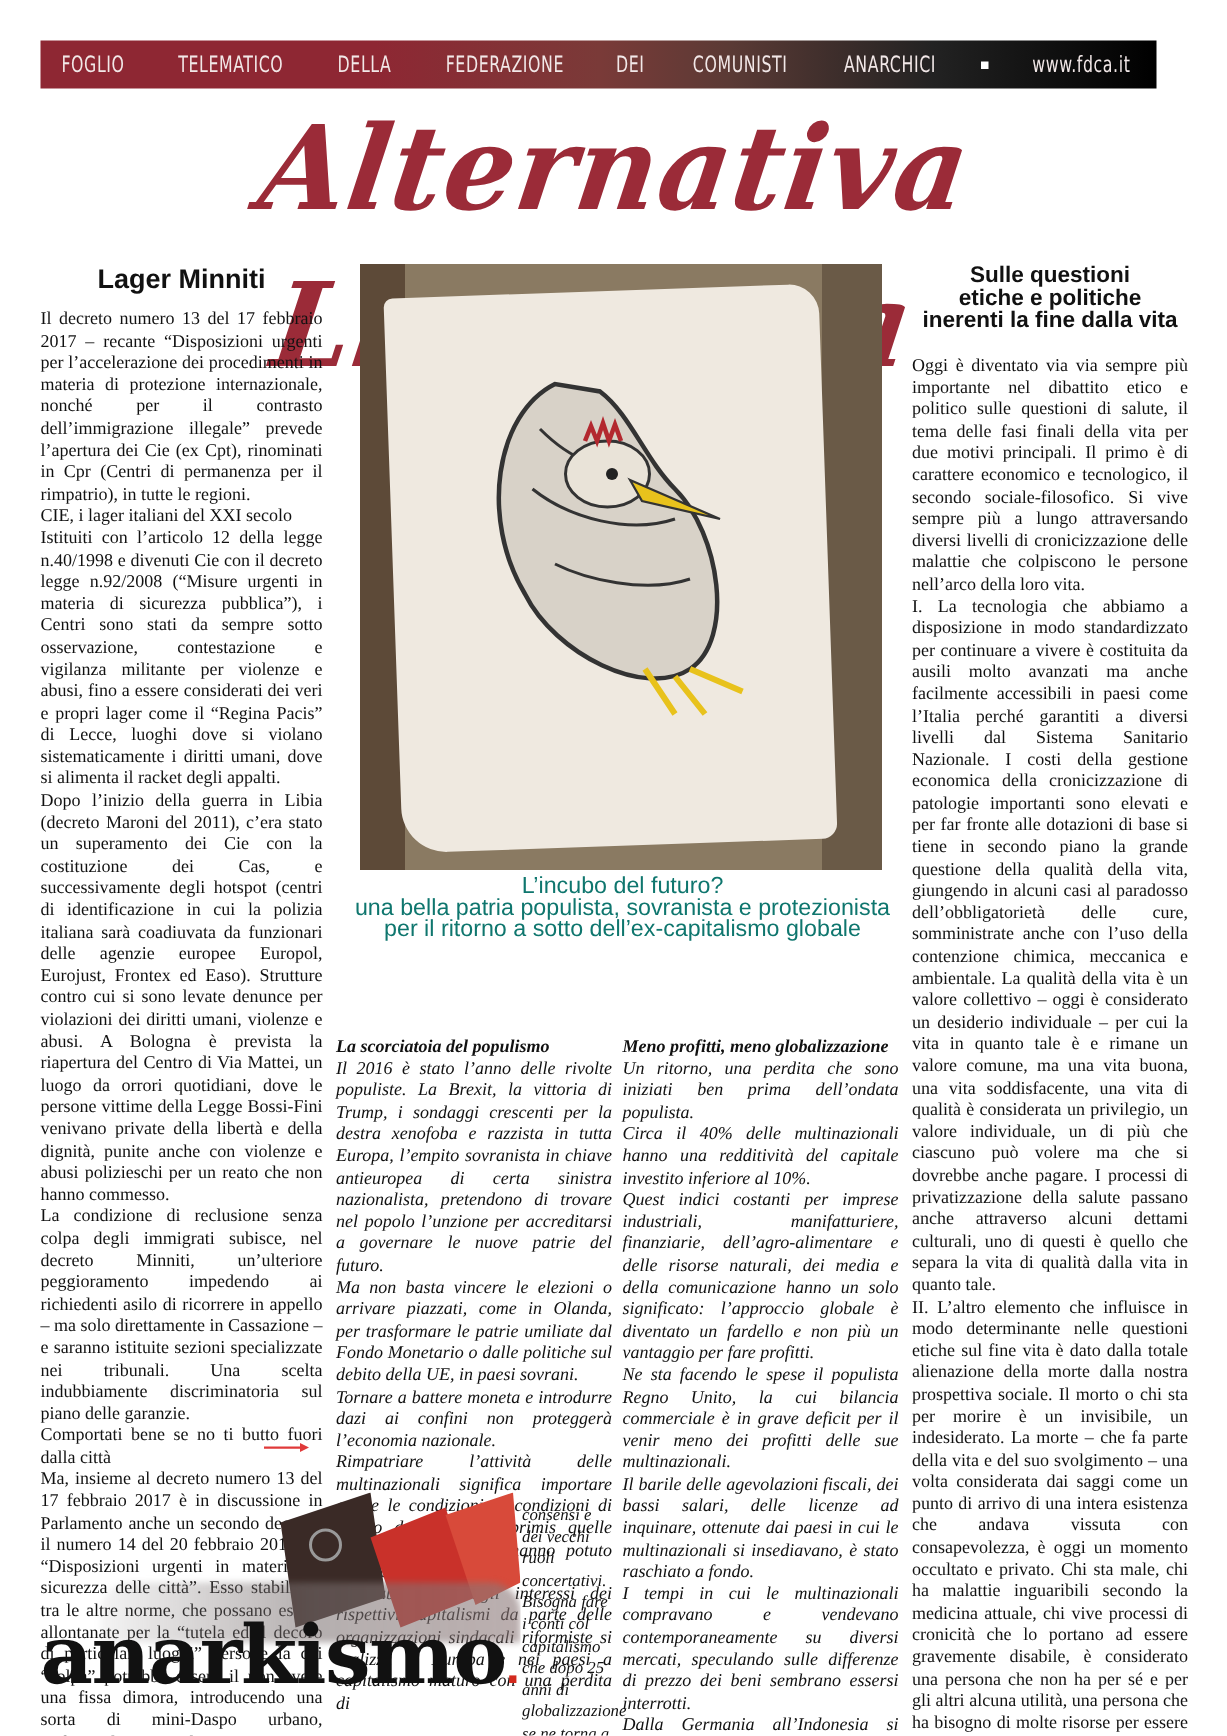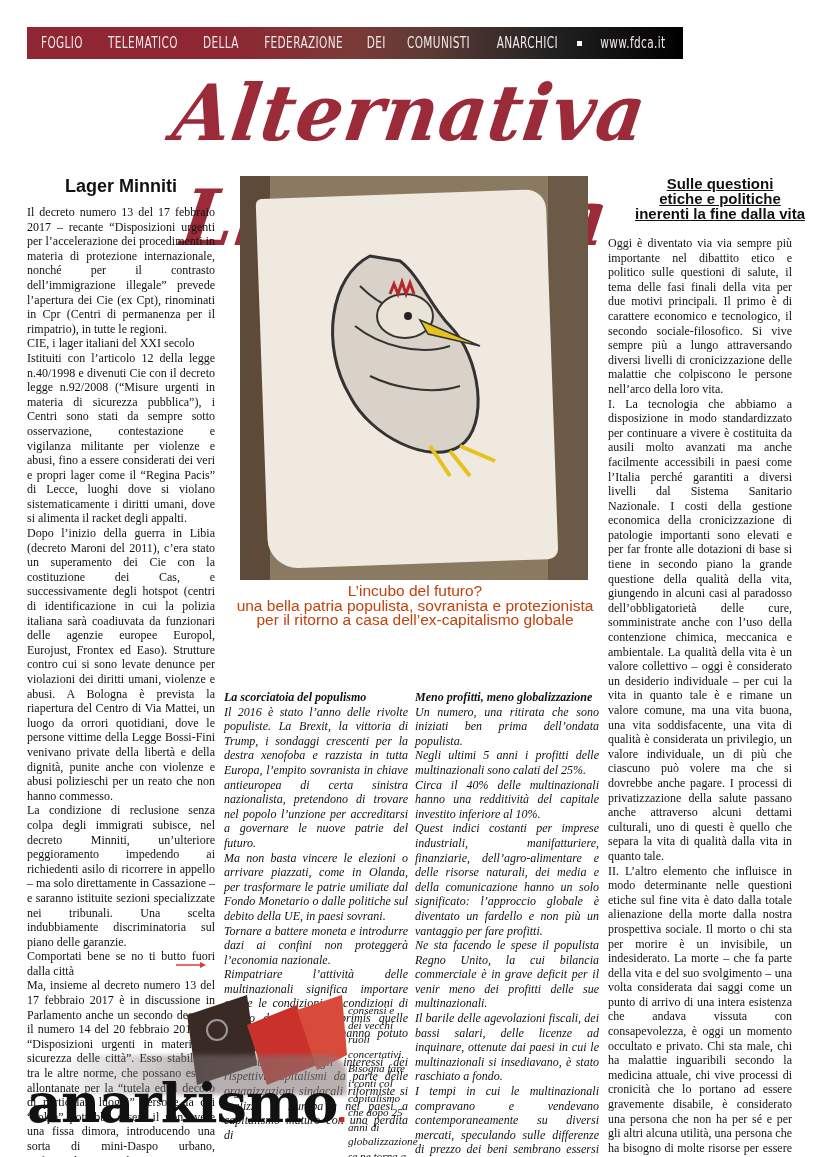--- a/index.html
+++ b/index.html
@@ -1,36 +1,36 @@
 <!DOCTYPE html>
 <html><head>
 <meta charset="utf-8">
 <style>
   html,body{margin:0;padding:0;background:#fff;}
   body{width:818px;height:1157px;position:relative;overflow:hidden;font-family:"Liberation Serif",serif;color:#111;}
-  .banner{position:absolute;left:27px;top:27px;width:656px;height:32px;
+  .banner{position:absolute;left:27px;top:27px;width:744px;height:32px;
     background:linear-gradient(90deg,#8e2733 0%,#8e2733 30%,#7a3a38 50%,#5a3a35 62%,#222 80%,#000 100%);
     display:flex;align-items:center;justify-content:space-between;padding:0 8px 0 8px;box-sizing:border-box;}
   .banner span{color:#f2e8e8;font-family:"DejaVu Sans Condensed","DejaVu Sans",sans-serif;font-size:15px;letter-spacing:0.5px;transform:scaleX(0.78);transform-origin:center;}
   .banner .dot{width:5px;height:5px;background:#fff;display:inline-block;}
   .masthead{position:absolute;left:60px;top:63px;width:700px;height:100px;text-align:center;
     font-family:"DejaVu Serif",serif;font-style:italic;font-weight:bold;color:#9b2b38;font-size:74px;letter-spacing:1px;line-height:100px;transform:skewX(-8deg) scaleY(1.05);}
   .col{position:absolute;font-size:12px;line-height:14.6px;text-align:justify;hyphens:auto;}
   .col p{margin:0;}
   .col p.sub{font-weight:normal;}
   .left{left:27px;top:205px;width:188px;}
   .right{left:608px;top:236px;width:184px;}
   .h-left{position:absolute;left:27px;top:176px;width:188px;text-align:center;font-family:Liberation Sans, sans-serif;font-weight:bold;font-size:18px;}
-  .h-right{position:absolute;left:628px;top:176px;width:184px;text-align:center;font-family:"Liberation Sans",sans-serif;font-size:15px;line-height:15px;font-weight:bold;color:#111;text-decoration:underline;}
+  .h-right{position:absolute;left:608px;top:176px;width:184px;text-align:center;font-family:"Liberation Sans",sans-serif;font-size:15px;line-height:15px;font-weight:bold;color:#111;}
   .photo{position:absolute;left:240px;top:176px;width:348px;height:404px;background:#8a7a62;overflow:hidden;}
   .photo .poster{position:absolute;left:22px;top:18px;width:290px;height:370px;background:#efe9e0;border-radius:6px 20px 10px 30px;transform:rotate(-2deg);}
   .photo .bird{position:absolute;left:70px;top:60px;width:200px;height:250px;}
   .photo .wall-l{position:absolute;left:0;top:0;width:30px;height:404px;background:#5d4a38;}
   .photo .wall-r{position:absolute;right:0;top:0;width:40px;height:404px;background:#6a5a47;}
-  .center-head{position:absolute;left:225px;top:584px;width:380px;text-align:center;font-family:"Liberation Sans",sans-serif;font-size:15.5px;line-height:14.5px;color:#c2410c;}
+  .center-head{position:absolute;left:225px;top:584px;width:380px;text-align:center;font-family:"Liberation Sans",sans-serif;font-size:15.5px;line-height:14.5px;color:#0f766e;}
   .mid{font-style:italic;margin-top:48px;}
   .mid1{left:224px;top:642px;width:184px;}
   .mid2{left:415px;top:642px;width:184px;}
   .mid p.sub{font-weight:bold;font-style:italic;}
   .narrow{position:absolute;left:348px;top:1003px;width:60px;font-style:italic;font-size:11.2px;line-height:14.6px;text-align:left;}
   .logo{position:absolute;left:27px;top:985px;width:320px;height:150px;overflow:hidden;}
   .logo .flags{position:absolute;left:150px;top:10px;width:170px;height:95px;}
   .logo .crowd{position:absolute;left:40px;top:70px;width:280px;height:40px;background:linear-gradient(90deg,rgba(150,150,150,0.1),rgba(120,110,110,0.55),rgba(140,120,120,0.6));border-radius:20px 20px 0 0;filter:blur(2px);}
   .logo .word{position:absolute;left:0;top:88px;font-family:"DejaVu Serif",serif;font-weight:bold;font-size:54px;color:#111;letter-spacing:-1px;line-height:60px;}
   .logo .net{font-family:"Liberation Sans",sans-serif;color:#d32a1e;font-size:34px;letter-spacing:0;}
@@ -81,36 +81,35 @@
     <path d="M80 58 L84 48 L88 58 L92 46 L96 58 L100 47 L104 58" stroke="#b3282f" stroke-width="3" fill="none"></path>
     <circle cx="98" cy="80" r="4" fill="#222"></circle>
     <polygon points="110,84 170,110 118,98" fill="#e8c21c" stroke="#333" stroke-width="1.5"></polygon>
     <path d="M120 210 L140 240 M140 215 L160 240 M150 210 L185 225" stroke="#e8c21c" stroke-width="4"></path>
   </svg>
 </div>
 
 <div class="center-head">
   <div>L’incubo del futuro?</div>
   <div>una bella patria populista, sovranista e protezionista</div>
-  <div>per il ritorno a casa dell’ex-capitalismo globale</div>
+  <div>per il ritorno a sotto dell’ex-capitalismo globale</div>
 </div>
 
 <div class="col mid mid1" id="midcol1">
     <p class="sub">La scorciatoia del populismo</p>
     <p>Il 2016 è stato l’anno delle rivolte populiste. La Brexit, la vittoria di Trump, i sondaggi crescenti per la destra xenofoba e razzista in tutta Europa, l’empito sovranista in chiave antieuropea di certa sinistra nazionalista, pretendono di trovare nel popolo l’unzione per accreditarsi a governare le nuove patrie del futuro.</p>
     <p>Ma non basta vincere le elezioni o arrivare piazzati, come in Olanda, per trasformare le patrie umiliate dal Fondo Monetario o dalle politiche sul debito della UE, in paesi sovrani.</p>
     <p>Tornare a battere moneta e introdurre dazi ai confini non proteggerà l’economia nazionale.</p>
     <p>Rimpatriare l’attività delle multinazionali significa importare anche le condizioni di condizioni di lavoro degradate, in primis quelle salariati, di cui esse hanno potuto beneficiare finora.</p>
     <p>La subalternità agli interessi dei rispettivi capitalismi da parte delle organizzazioni sindacali riformiste si realizza in Europa e nei paesi a capitalismo maturo con una perdita di</p>
   </div>
 <div class="narrow">consensi e dei vecchi ruoli concertativi. Bisogna fare i conti col capitalismo che dopo 25 anni di globalizzazione se ne torna a casa.</div>
 <div class="col mid mid2" id="midcol2">
     <p class="sub">Meno profitti, meno globalizzazione</p>
-    <p>Un numero, una ritirata che sono iniziati ben prima dell’ondata populista.</p>
-    <p>Negli ultimi 5 anni i profitti delle multinazionali sono calati del 25%.</p>
+    <p>Un ritorno, una perdita che sono iniziati ben prima dell’ondata populista.</p>
     <p>Circa il 40% delle multinazionali hanno una redditività del capitale investito inferiore al 10%.</p>
     <p>Quest indici costanti per imprese industriali, manifatturiere, finanziarie, dell’agro-alimentare e delle risorse naturali, dei media e della comunicazione hanno un solo significato: l’approccio globale è diventato un fardello e non più un vantaggio per fare profitti.</p>
     <p>Ne sta facendo le spese il populista Regno Unito, la cui bilancia commerciale è in grave deficit per il venir meno dei profitti delle sue multinazionali.</p>
     <p>Il barile delle agevolazioni fiscali, dei bassi salari, delle licenze ad inquinare, ottenute dai paesi in cui le multinazionali si insediavano, è stato raschiato a fondo.</p>
     <p>I tempi in cui le multinazionali compravano e vendevano contemporaneamente su diversi mercati, speculando sulle differenze di prezzo dei beni sembrano essersi interrotti.</p>
     <p>Dalla Germania all’Indonesia si fanno più stringenti le regole sugli acquisti di imprese locali da parte delle multinazionali.</p>
   </div>
 
 <div class="logo">
   <svg class="flags" viewBox="0 0 170 95">

